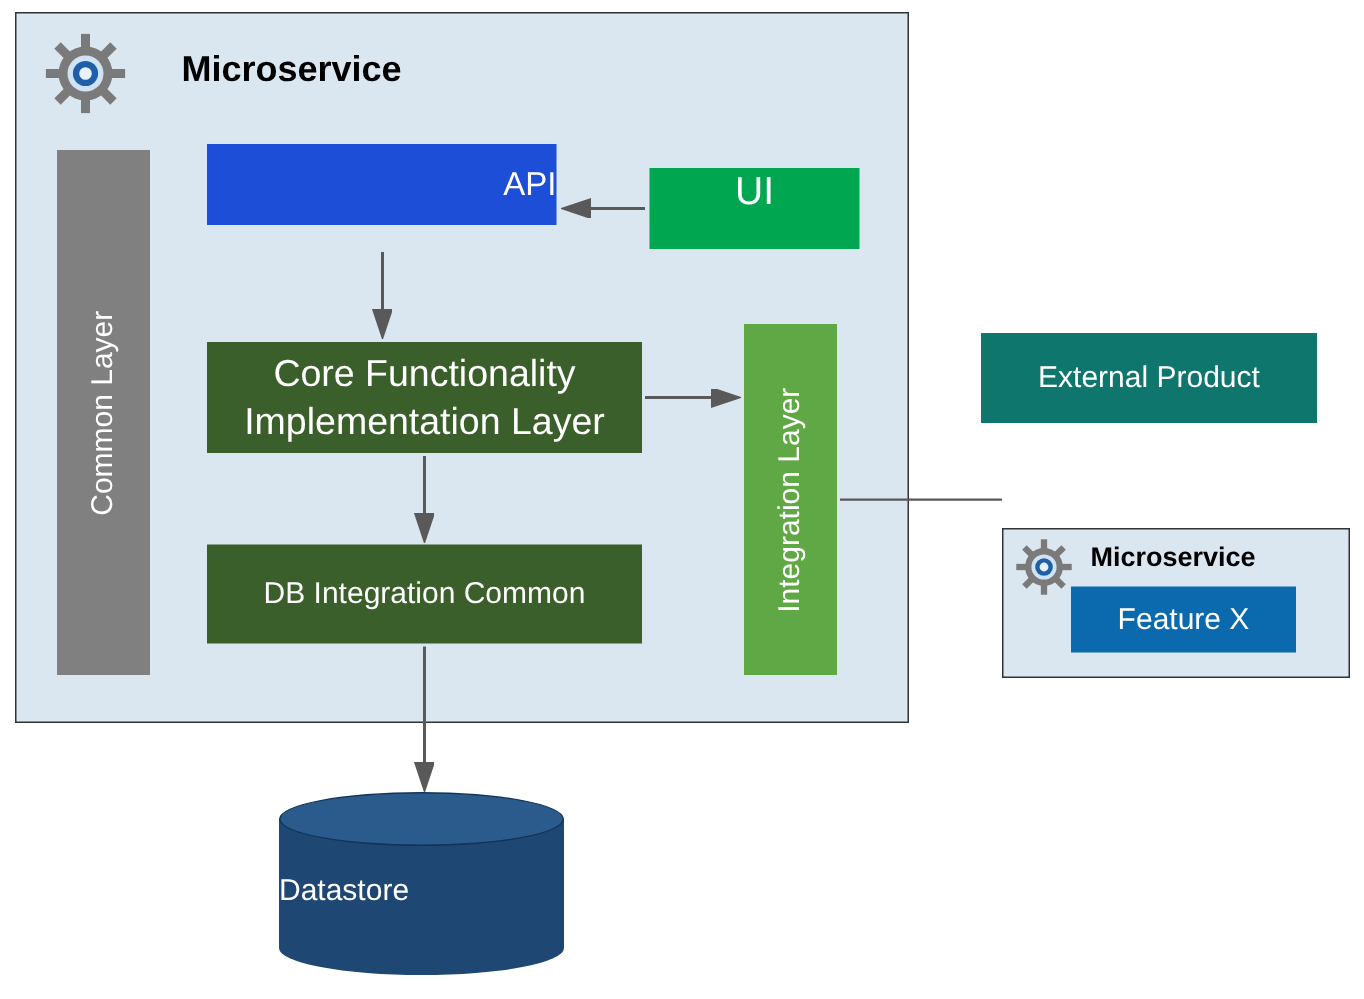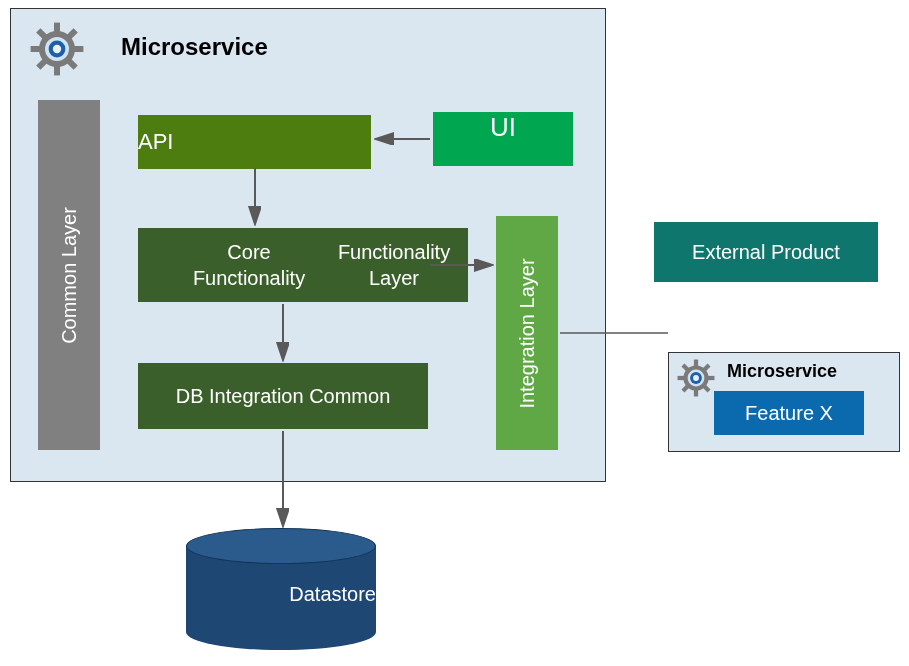--- a/index.html
+++ b/index.html
@@ -47,27 +47,27 @@
   }
   .common-layer span {
     transform: rotate(-90deg);
     white-space: nowrap;
     color: #fff;
     font-size: 20px;
   }
   .api-box {
     position: absolute;
     left: 138px;
-    top: 115px;
+    top: 96px;
     width: 233px;
     height: 54px;
-    background: #4d7c0f;
-    display: flex;
-    align-items: center;
-    justify-content: flex-start;
+    background: #1d4ed8;
+    display: flex;
+    align-items: center;
+    justify-content: flex-end;
     color: #fff;
     font-size: 22px;
   }
   .ui-box {
     position: absolute;
     left: 433px;
     top: 112px;
     width: 140px;
     height: 54px;
     background: #00a650;
@@ -78,28 +78,27 @@
     font-size: 26px;
   }
   .core-box {
     position: absolute;
     left: 138px;
     top: 228px;
     width: 290px;
     height: 74px;
     background: #3b5f2b;
     display: flex;
-    flex-direction: row;
-    align-items: center;
-    justify-content: center;
-    color: #fff;
-    font-size: 20px;
+    flex-direction: column;
+    align-items: center;
+    justify-content: center;
+    color: #fff;
+    font-size: 25px;
     text-align: center;
     line-height: 1.3;
-    padding-left: 40px;
   }
   .db-box {
     position: absolute;
     left: 138px;
     top: 363px;
     width: 290px;
     height: 66px;
     background: #3b5f2b;
     display: flex;
     align-items: center;
@@ -200,21 +199,21 @@
     width: 190px;
     height: 36px;
     background: #1f4773;
     border-radius: 50%;
   }
   .cylinder-label {
     position: absolute;
     top: 55px;
     left: 0;
     width: 190px;
-    text-align: right;
+    text-align: left;
     color: #fff;
     font-size: 20px;
   }
   .arrow {
     position: absolute;
     stroke: #595959;
     fill: #595959;
   }
 </style>
 </head>
@@ -249,21 +248,21 @@
 <div class="api-box">
   <span>API</span>
 </div>
 
 <div class="ui-box">
   <span>UI</span>
 </div>
 
 <div class="core-box">
   <span>Core Functionality</span>
-  <span>Functionality Layer</span>
+  <span>Implementation Layer</span>
 </div>
 
 <div class="db-box">
   <span>DB Integration Common</span>
 </div>
 
 <div class="integration-box">
   <span>Integration Layer</span>
 </div>
 

